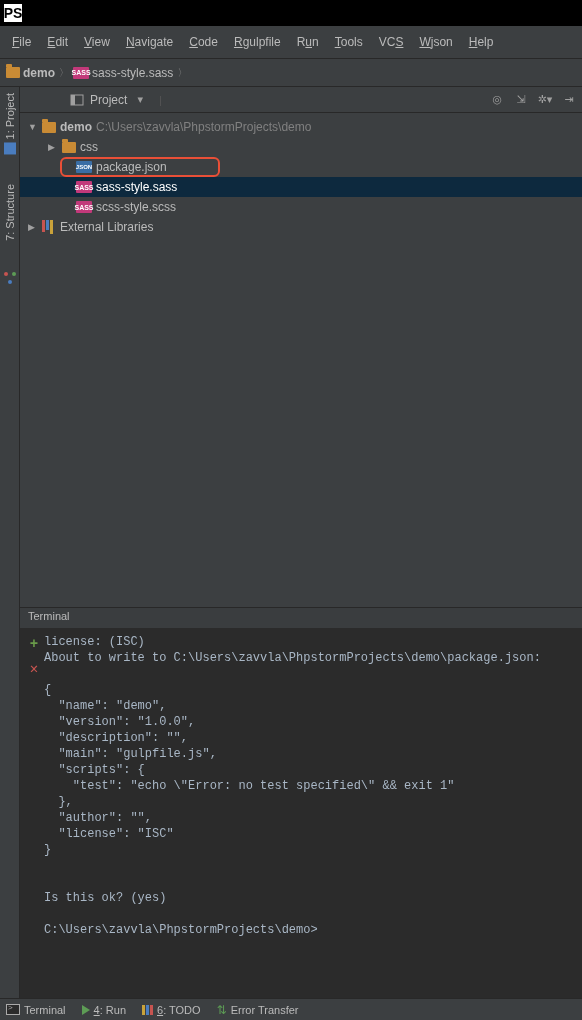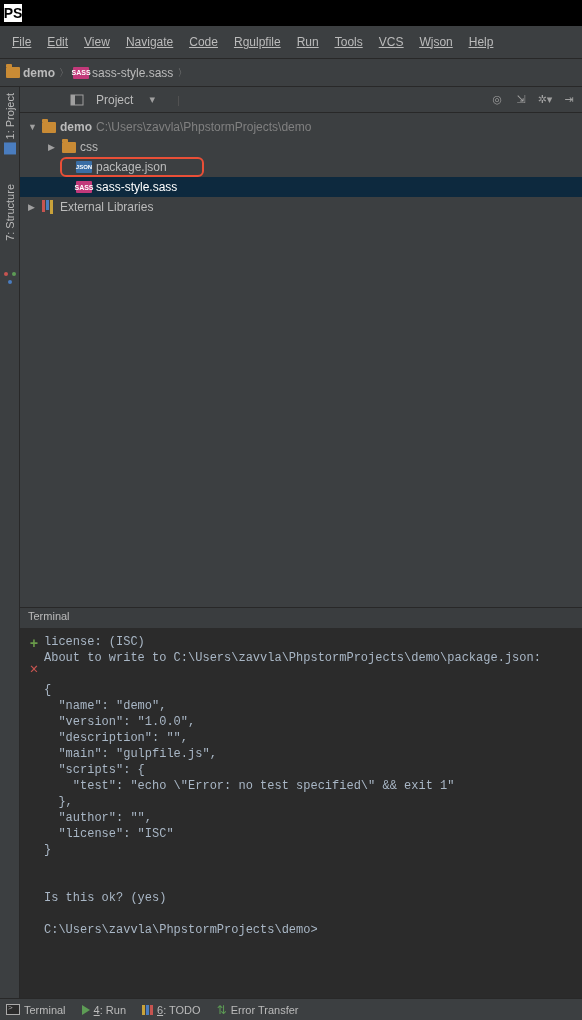--- a/index.html
+++ b/index.html
@@ -35,21 +35,20 @@
   font-size: 14px;
   margin-right: 6px;
 }
 .menubar {
   height: 24px;
   background: #3c3f41;
   display: flex;
   align-items: center;
   padding: 16px 4px;
   border-bottom: 1px solid #282828;
-  text-decoration: underline;
 }
 .menubar .menu-item {
   padding: 2px 8px;
   color: #bbbbbb;
   cursor: default;
 }
 .menubar .menu-item .ul { text-decoration: underline; }
 .navbar {
   height: 28px;
   background: #3c3f41;
@@ -149,21 +148,21 @@
   background: #3c3f41;
   border-bottom: 1px solid #282828;
   display: flex;
   align-items: center;
   padding: 0 6px;
   justify-content: space-between;
 }
 .project-header-left {
   display: flex;
   align-items: center;
-  gap: 12px;
+  gap: 6px;
   padding-left: 44px;
 }
 .small-icon {
   width: 14px; height: 14px;
   display: inline-flex;
   align-items: center;
   justify-content: center;
   color: #a0a0a0;
   font-size: 11px;
 }
@@ -379,32 +378,37 @@
         <b>demo</b>
         <span class="path-dim" style="">C:\Users\zavvla\PhpstormProjects\demo</span>
       </div>
 
       <div class="tree-row" style="padding-left:28px;">
         <span class="tree-arrow">▶</span>
         <span class="folder-icon"></span>
         <span>css</span>
       </div>
 
-      <div class="tree-row highlighted-box" style="margin-left:40px; width:144px;">
+      <div class="tree-row highlighted-box" style="margin-left:40px; width:160px;">
         <span class="tree-arrow"></span>
         <span class="json-icon">JSON</span>
         <span>package.json</span>
       </div>
 
       <div class="tree-row selected" style="padding-left:42px;">
         <span class="tree-arrow"></span>
         <span class="sass-icon">SASS</span>
         <span>sass-style.sass</span>
       </div>
 
+      <div class="tree-row" style="padding-left:42px;">
+        <span class="tree-arrow"></span>
+        <span class="sass-icon">SASS</span>
+        <span>scss-style.scss</span>
+      </div>
 
       <div class="tree-row" style="padding-left:8px;">
         <span class="tree-arrow">▶</span>
         <span class="lib-icon">
           <span style="background:#c75450;height:12px"></span>
           <span style="background:#4a7dbf;height:10px"></span>
           <span style="background:#c9a23a;height:14px"></span>
         </span>
         <span>External Libraries</span>
       </div>

